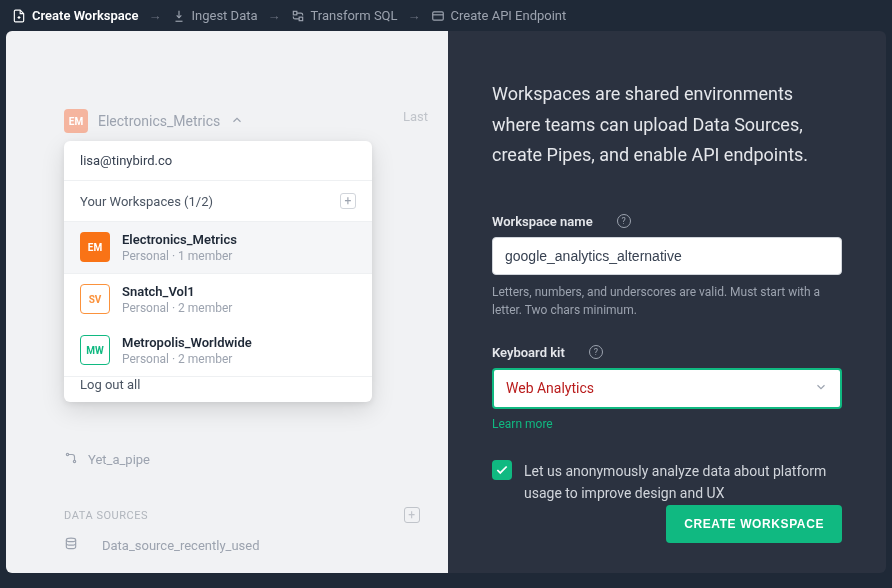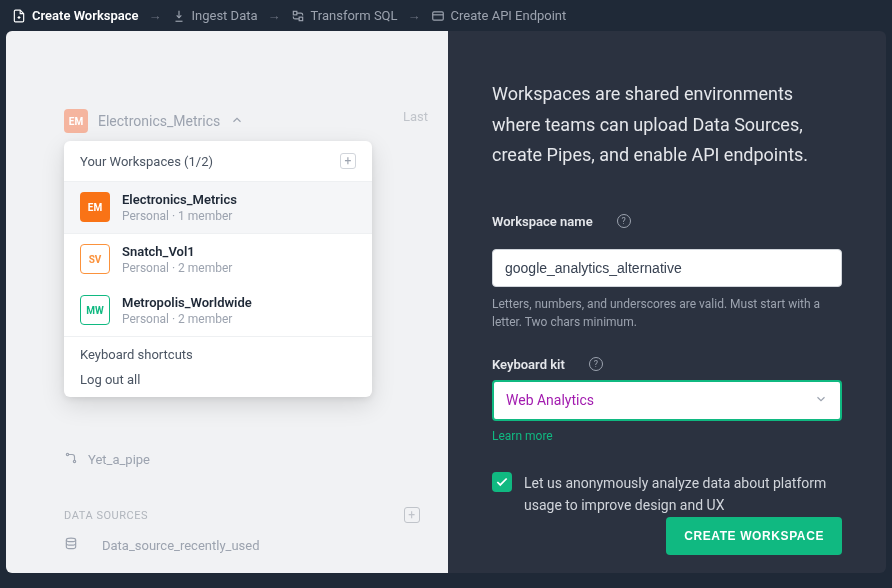--- a/index.html
+++ b/index.html
@@ -113,31 +113,30 @@
   font-size:9px; color:#9ca3af;
 }
 .text-input {
   width:100%;
   background:#fff;
   border:1px solid #d1d5db;
   border-radius:4px;
   padding:10px 12px;
   font-size:14px;
   color:#374151;
-  margin-top:12px;
 }
 .hint { font-size:12px; color:#9ca3af; margin-top:8px; line-height:1.5; }
 .select {
   width:100%;
   background:#fff;
   border:2px solid #10b981;
   border-radius:4px;
   padding:10px 12px;
   font-size:14px;
-  color:#a21caf;
+  color:#b91c1c;
   display:flex;
   align-items:center;
   justify-content:space-between;
 }
 .learnmore { font-size:12px; color:#10b981; margin-top:8px; display:inline-block; }
 .check-row { display:flex; gap:12px; margin-top:28px; align-items:flex-start; }
 .chk {
   width:20px; height:20px; border-radius:4px; background:#10b981;
   display:flex; align-items:center; justify-content:center; flex-shrink:0;
 }
@@ -214,20 +213,21 @@
       <span class="caret-up">
         <svg viewBox="0 0 24 24" width="14" height="14" fill="none" stroke="currentColor" stroke-width="2">
             <polyline points="18 15 12 9 6 15"></polyline>
           </svg>
       </span>
     </div>
 
     <div class="last-label">Last</div>
 
     <div class="dropdown">
+      <div class="dd-row dd-sep">lisa@tinybird.co</div>
       <div class="dd-row dd-head dd-sep">
         <span>Your Workspaces (1/2)</span>
         <span class="plus-box">+</span>
       </div>
       <div class="ws-item sel dd-sep">
         <div class="bdg em">EM</div>
         <div>
           <div class="name">Electronics_Metrics</div>
           <div class="meta">Personal · 1 member</div>
         </div>
@@ -239,21 +239,20 @@
           <div class="meta">Personal · 2 member</div>
         </div>
       </div>
       <div class="ws-item dd-sep">
         <div class="bdg mw">MW</div>
         <div>
           <div class="name">Metropolis_Worldwide</div>
           <div class="meta">Personal · 2 member</div>
         </div>
       </div>
-      <div class="dd-foot">Keyboard shortcuts</div>
       <div class="dd-foot" style="padding-top:0">Log out all</div>
     </div>
 
     <div class="bg-ghost row">
       <span>
         <svg viewBox="0 0 24 24" width="14" height="14" fill="none" stroke="#9ca3af" stroke-width="2">
             <circle cx="6" cy="6" r="2"></circle>
             <circle cx="18" cy="18" r="2"></circle>
             <path d="M8 6h6a4 4 0 0 1 4 4v6"></path>
           </svg>

